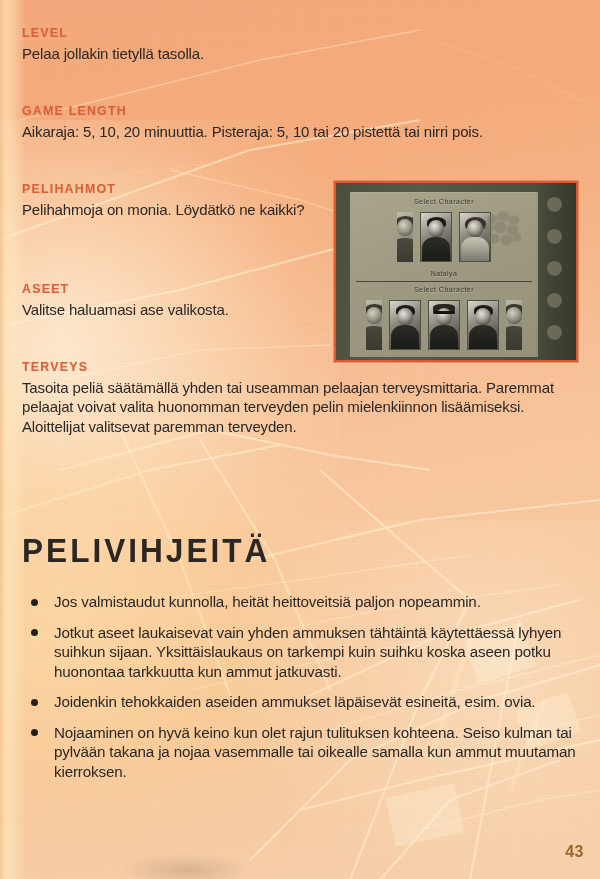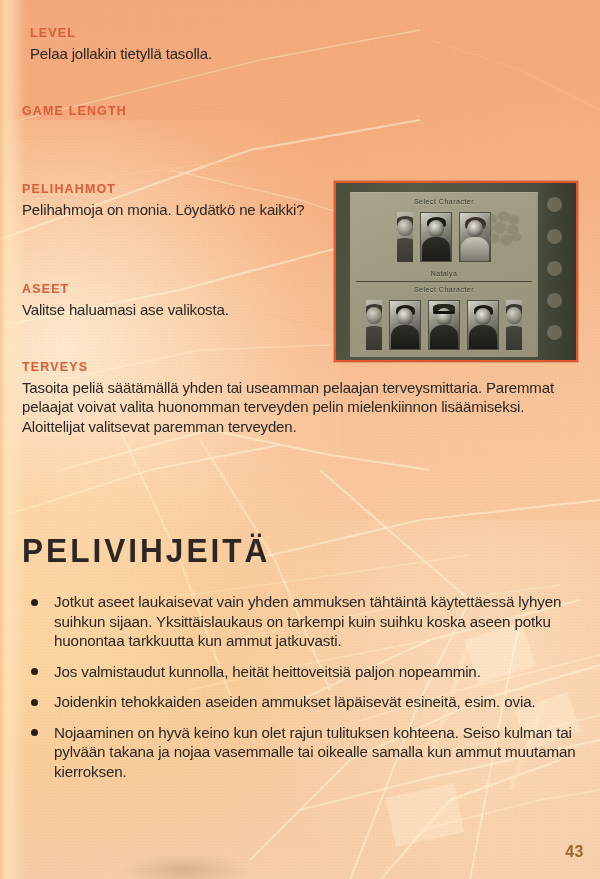--- a/index.html
+++ b/index.html
@@ -424,27 +424,28 @@
   <div class="glow-a"></div>
   <div class="glow-b"></div>
   <div class="glow-c"></div>
   <div class="halftone"></div>
   <div class="edge-left"></div>
   <div class="edge-left-dark"></div>
   <div class="smudge"></div>
 
   <div id="content">
 
-    <div class="sec" style="top:26px;margin-left:8px;">
+    <div class="sec" style="top:26px;">
       <h2 class="head">LEVEL</h2>
       <p class="body">Pelaa jollakin tietyllä tasolla.</p>
     </div>
 
     <div class="sec" style="top:104px;">
       <h2 class="head">GAME LENGTH</h2>
+      <p class="body">Aikaraja: 5, 10, 20 minuuttia. Pisteraja: 5, 10 tai 20 pistettä tai nirri pois.</p>
     </div>
 
     <div class="sec" style="top:282px; width:320px;">
       <h2 class="head">ASEET</h2>
       <p class="body">Valitse haluamasi ase valikosta.</p>
     </div>
 
     <div class="sec" style="top:182px; width:300px;">
       <h2 class="head">PELIHAHMOT</h2>
       <p class="body" style="max-width:295px;">Pelihahmoja on monia. Löydätkö ne kaikki?</p>
@@ -453,25 +454,25 @@
     <div class="sec" style="top:360px; width:566px;">
       <h2 class="head">TERVEYS</h2>
       <p class="body" style="max-width:566px;">Tasoita peliä säätämällä yhden tai useamman pelaajan terveysmittaria. Paremmat pelaajat voivat valita huonomman terveyden pelin mielenkiinnon lisäämiseksi. Aloittelijat valitsevat paremman terveyden.</p>
     </div>
 
     <h1 class="big-title">PELIVIHJEITÄ</h1>
 
     <ul class="tips">
       <li>
         <span class="bullet"></span>
-        <span>Jotkut aseet laukaisevat vain yhden ammuksen tähtäintä käytettäessä lyhyen suihkun sijaan. Yksittäislaukaus on tarkempi kuin suihku koska aseen potku huonontaa tarkkuutta kun ammut jatkuvasti.</span>
+        <span>Jos valmistaudut kunnolla, heität heittoveitsiä paljon nopeammin.</span>
       </li>
       <li>
         <span class="bullet"></span>
-        <span>Jos valmistaudut kunnolla, heität heittoveitsiä paljon nopeammin.</span>
+        <span>Jotkut aseet laukaisevat vain yhden ammuksen tähtäintä käytettäessä lyhyen suihkun sijaan. Yksittäislaukaus on tarkempi kuin suihku koska aseen potku huonontaa tarkkuutta kun ammut jatkuvasti.</span>
       </li>
       <li>
         <span class="bullet"></span>
         <span>Joidenkin tehokkaiden aseiden ammukset läpäisevät esineitä, esim. ovia.</span>
       </li>
       <li>
         <span class="bullet"></span>
         <span>Nojaaminen on hyvä keino kun olet rajun tulituksen kohteena. Seiso kulman tai pylvään takana ja nojaa vasemmalle tai oikealle samalla kun ammut muutaman kierroksen.</span>
       </li>
     </ul>

